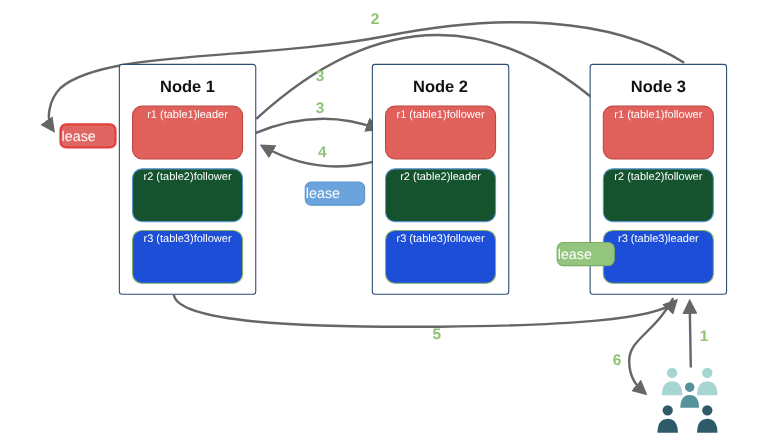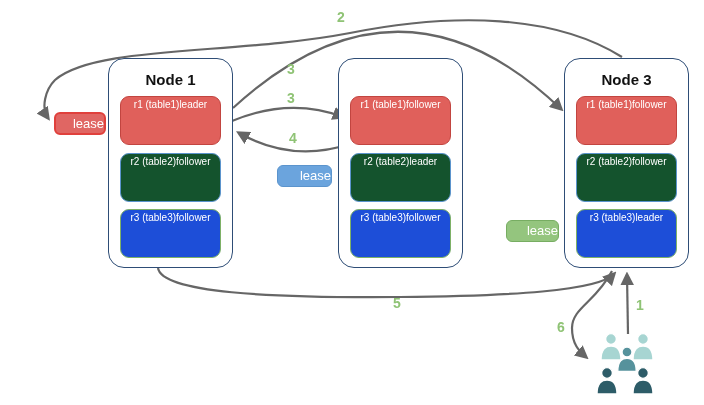--- a/index.html
+++ b/index.html
@@ -3,37 +3,37 @@
 <meta charset="utf-8">
 <style>
   html,body{margin:0;padding:0;background:#ffffff;}
   .stage{
     position:relative;width:704px;height:405px;overflow:hidden;
     font-family:"Liberation Sans", sans-serif;background:#ffffff;
   }
   .arrow-layer{position:absolute;left:0;top:0;width:704px;height:405px;pointer-events:none;}
   .node{
     position:absolute;top:58px;width:125px;height:210px;background:#ffffff;
-    border:1.6px solid #2e4d76;border-radius:16px;box-sizing:border-box;
+    border:1.6px solid #2e4d76;border-radius:3px;box-sizing:border-box;
   }
   .node-title{
     position:absolute;top:12px;left:0;width:100%;text-align:center;
     font-size:15px;font-weight:bold;color:#111111;
   }
   .replica{
     position:absolute;left:11px;width:101px;height:49px;border-radius:9px;
     display:flex;align-items:flex-start;justify-content:center;
     color:#ffffff;font-size:10px;line-height:16px;box-sizing:border-box;text-align:center;
   }
   .replica.red{background:#e0605b;border:1.6px solid #c24540;top:37px;}
   .replica.blue{background:#14532d;border:1.6px solid #5b94cd;top:94px;}
   .replica.green{background:#1d4ed8;border:1.6px solid #7eb167;top:150px;}
   .lease{
     position:absolute;color:#ffffff;font-size:13px;line-height:19px;
-    text-align:right;border-radius:6px;box-sizing:border-box;
+    text-align:left;border-radius:6px;box-sizing:border-box;
   }
   .lease.red{left:54px;top:112px;width:52px;height:23px;background:#e06663;border:2px solid #e0403c;}
   .lease.blue{left:277px;top:165px;width:55px;height:22px;background:#6ba4dd;border:1.6px solid #5b94cd;}
   .lease.green{left:506px;top:220px;width:53px;height:22px;background:#94c57e;border:1.6px solid #77ad62;}
   .step{
     position:absolute;width:16px;text-align:center;
     font-size:14px;font-weight:bold;color:#8fc375;
   }
   .step.s2{left:333px;top:9px;}
   .step.s3a{left:283px;top:61px;}
@@ -76,35 +76,36 @@
       <span>r2 (table2)</span>
       <span>follower</span>
     </div>
     <div class="replica green">
       <span>r3 (table3)</span>
       <span>follower</span>
     </div>
   </div>
 
   <div class="node" style="left:338px">
+    <div class="node-title">Node 2</div>
     <div class="replica red">
       <span>r1 (table1)</span>
       <span>follower</span>
     </div>
     <div class="replica blue">
       <span>r2 (table2)</span>
       <span>leader</span>
     </div>
     <div class="replica green">
       <span>r3 (table3)</span>
       <span>follower</span>
     </div>
   </div>
 
-  <div class="node" style="left:564px">
+  <div class="node" style="left:536px">
     <div class="node-title">Node 3</div>
     <div class="replica red">
       <span>r1 (table1)</span>
       <span>follower</span>
     </div>
     <div class="replica blue">
       <span>r2 (table2)</span>
       <span>follower</span>
     </div>
     <div class="replica green">

